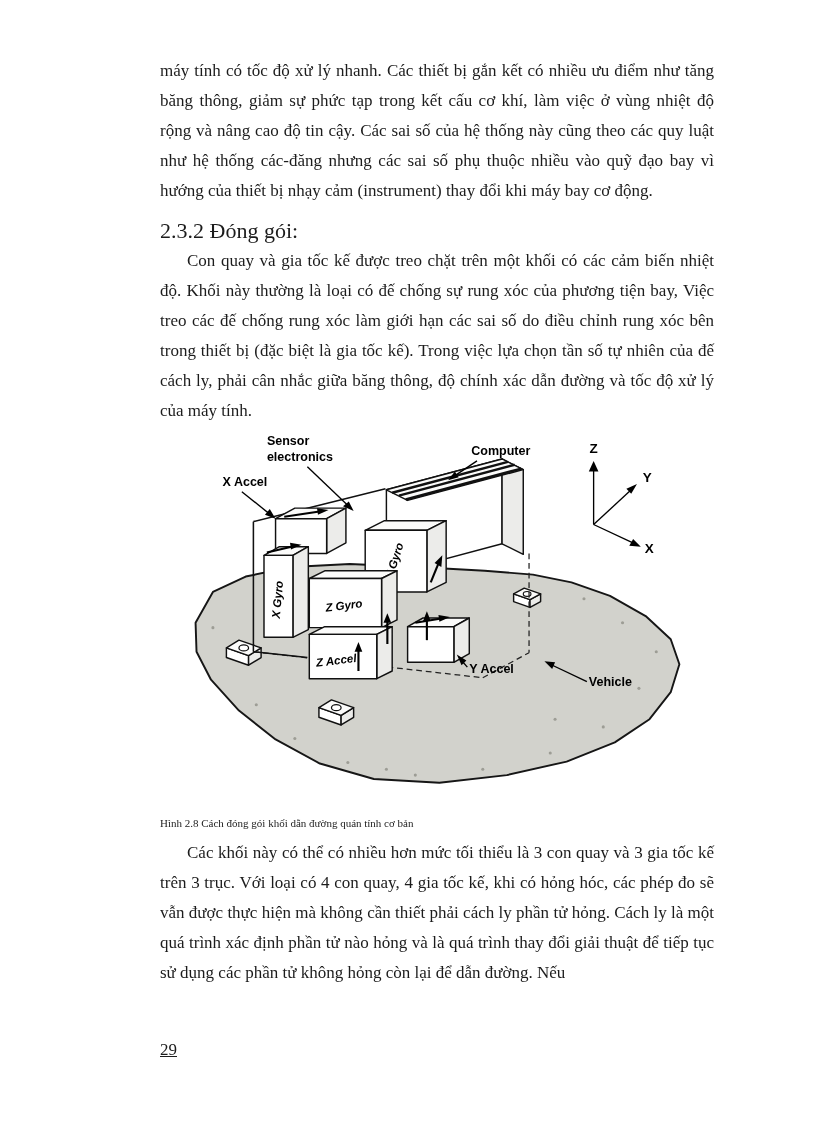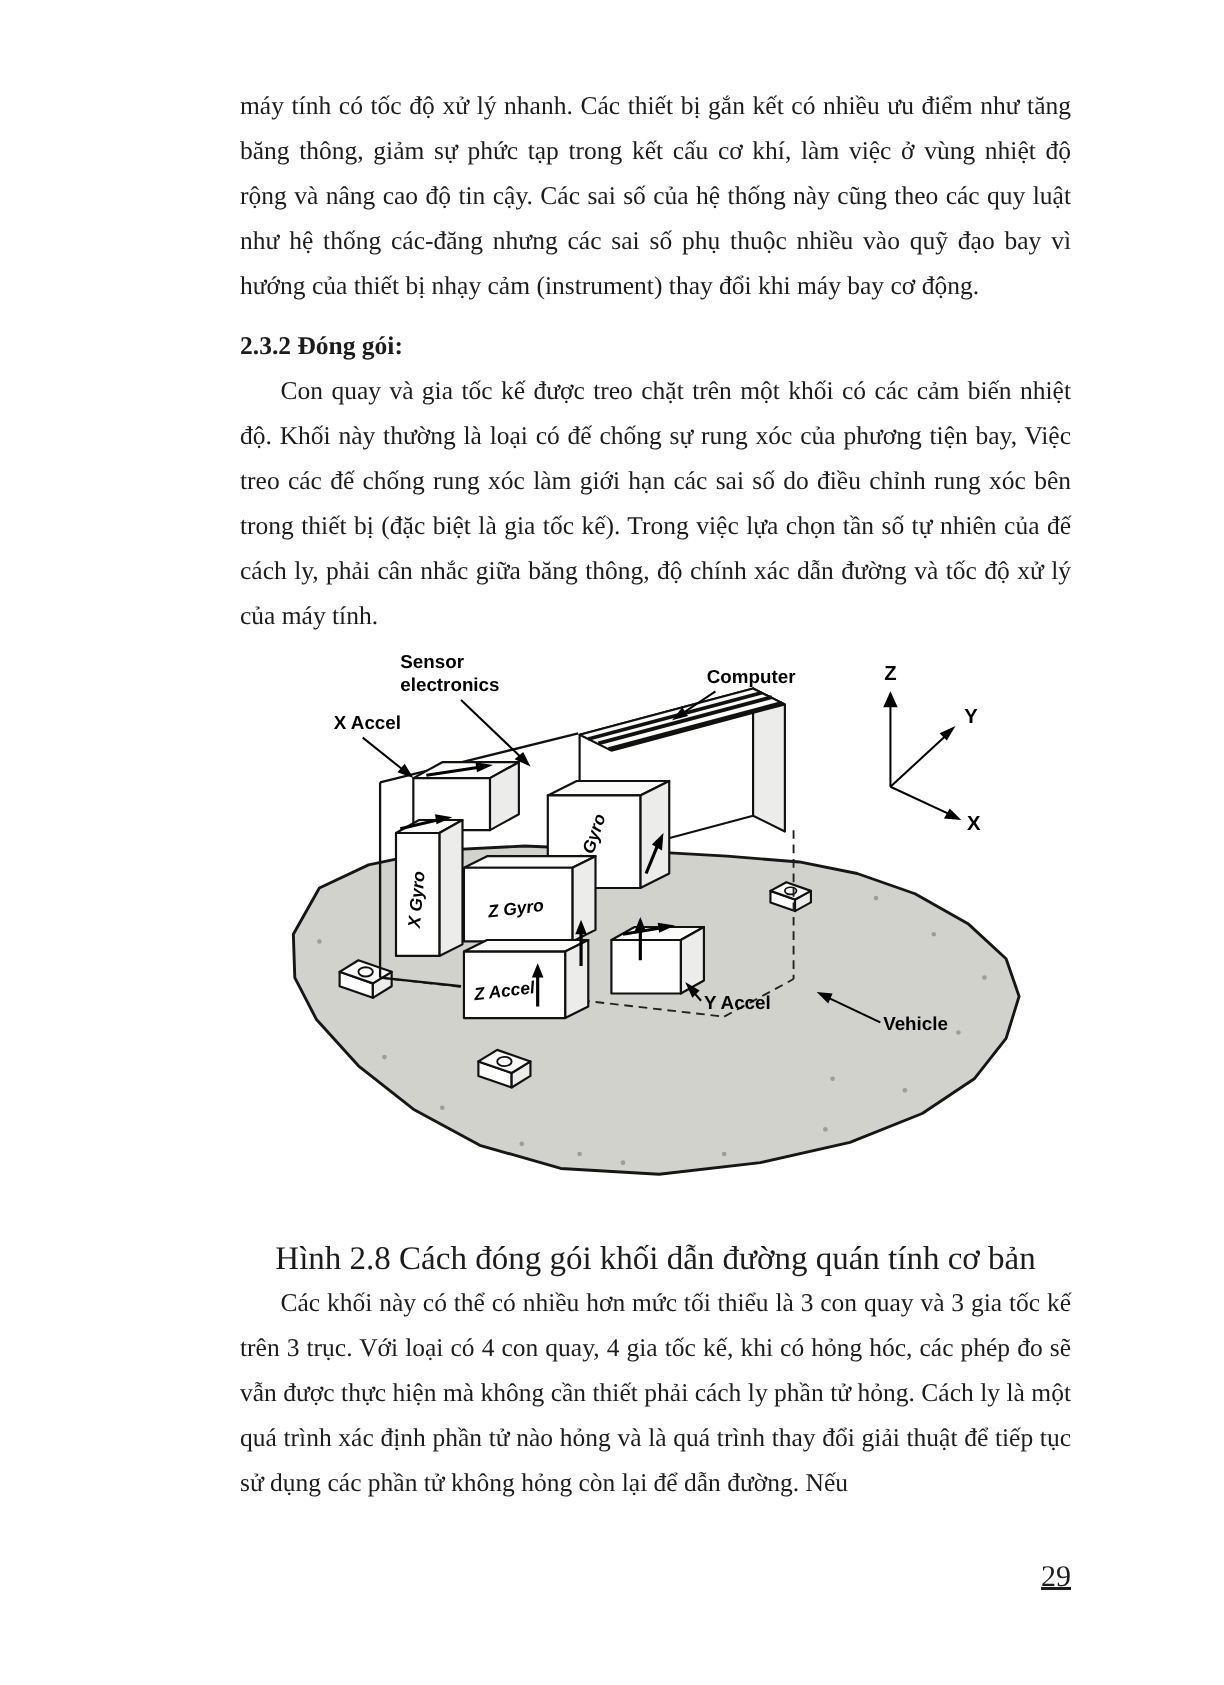--- a/index.html
+++ b/index.html
@@ -5,25 +5,25 @@
   * { box-sizing: border-box; }
   html, body { margin: 0; padding: 0; background: #ffffff; }
   .page {
     width: 816px; height: 1123px; background: #ffffff; position: relative;
     overflow: hidden; margin: 0 auto;
     font-family: "Liberation Serif", serif; color: #1c1c1c; padding-left: 32px;
   }
   .content { position: absolute; left: 160px; top: 56px; width: 554px; }
   .body-text { margin: 0; font-size: 17px; line-height: 30px; text-align: justify; }
   .indent { text-indent: 27px; }
-  .section-heading { margin: 10px 0 0 0; font-size: 17px; line-height: 30px; font-weight: bold; }
+  .section-heading { margin: 10px 0 0 0; font-size: 22px; line-height: 30px; font-weight: normal; }
   .figure { margin: 4px 0 0 0; }
   .figure svg { display: block; margin: 0 auto; }
-  .caption { font-size: 22px; line-height: 30px; text-align: center; margin-top: 18px; }
-  .page-number { position: absolute; left: 160px; top: 1040px; width: 554px; text-align: right; font-size: 20px; text-decoration: underline; }
+  .caption { font-size: 11px; line-height: 30px; text-align: left; margin-top: 2px; }
+  .page-number { position: absolute; left: 160px; top: 1040px; width: 554px; text-align: left; font-size: 17px; text-decoration: underline; }
 
   
   .blob { fill: #d2d2cc; stroke: #161616; stroke-width: 2; stroke-linejoin: round; }
   .speck { fill: #9d9d95; }
   .fig-line { stroke: #111; stroke-width: 1.6; fill: none; }
   .fig-dash { stroke: #222; stroke-width: 1.3; fill: none; stroke-dasharray: 6 4; }
   .face-front { fill: #ffffff; stroke: #111; stroke-width: 1.5; stroke-linejoin: round; }
   .face-top { fill: #fbfbfa; stroke: #111; stroke-width: 1.5; stroke-linejoin: round; }
   .face-side { fill: #ececea; stroke: #111; stroke-width: 1.5; stroke-linejoin: round; }
   .stripe { stroke: #111; stroke-width: 2.6; fill: none; }

